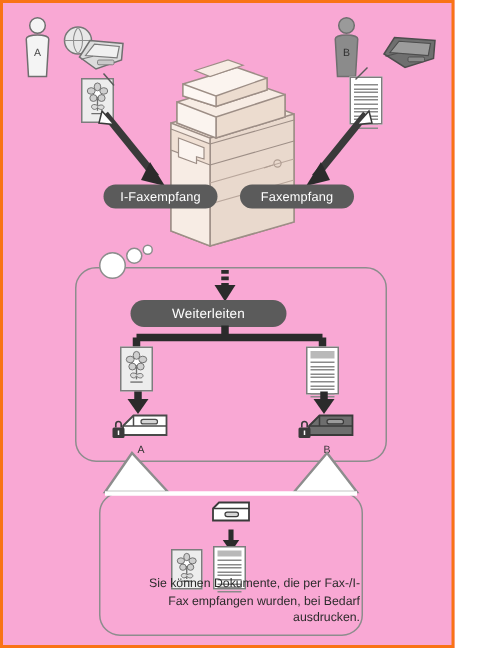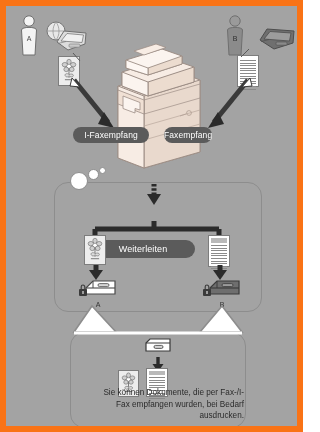--- a/index.html
+++ b/index.html
@@ -2,22 +2,22 @@
 <html><head>
 <meta charset="utf-8">
 <style>
   html,body{margin:0;padding:0;background:#ffffff;}
   body{font-family:"Liberation Sans","DejaVu Sans",sans-serif;}
 
   #frame{
     position:relative;
     width:303px;height:432px;
     box-sizing:border-box;
-    border:6px solid #f97316;
-    background:#a3a3a3;
+    border:2px solid #f97316;
+    background:#f9a8d4;
     overflow:hidden;
   }
 
   .abs{position:absolute;}
 
   
   .pill{
     position:absolute;
     background:#5b5b5b;
     color:#ffffff;
@@ -191,34 +191,34 @@
     <path d="M36 34 L46 50 L30 46 Z" fill="#2b2b2b"></path>
     <path d="M4 0 L12 9 L2 8 Z" fill="#ffffff" stroke="#3a3a3a" stroke-width="1"></path>
   </svg>
   <svg class="abs" style="left:196px;top:72px;" width="52" height="50">
     <path d="M46 2 L12 44" stroke="#3a3a3a" stroke-width="5" fill="none"></path>
     <path d="M16 34 L6 50 L22 46 Z" fill="#2b2b2b"></path>
     <path d="M48 0 L40 9 L50 8 Z" fill="#ffffff" stroke="#3a3a3a" stroke-width="1"></path>
   </svg>
 
   <div class="pill" style="left:67px;top:121px;width:76px;">I-Faxempfang</div>
-  <div class="pill" style="left:158px;top:121px;width:48px;">Faxempfang</div>
+  <div class="pill" style="left:158px;top:121px;width:76px;">Faxempfang</div>
 
   <div class="roundbox" style="left:48px;top:176px;width:208px;height:130px;"></div>
 
   <div class="bubble" style="left:64px;top:166px;width:18px;height:18px;"></div>
   <div class="bubble" style="left:82px;top:163px;width:11px;height:11px;"></div>
   <div class="bubble" style="left:93px;top:161px;width:7px;height:7px;"></div>
 
   <svg class="abs" style="left:137px;top:178px;" width="22" height="22">
     <path d="M11 0 L11 11" stroke="#2b2b2b" stroke-width="5" fill="none" stroke-dasharray="2.5 1.8"></path>
     <path d="M4 10 L18 10 L11 21 Z" fill="#2b2b2b"></path>
   </svg>
 
-  <div class="pill" style="left:85px;top:198px;width:104px;height:18px;line-height:18px;border-radius:9px;font-size:9px;margin-top:36px;">Weiterleiten</div>
+  <div class="pill" style="left:85px;top:198px;width:104px;height:18px;line-height:18px;border-radius:9px;font-size:9px;">Weiterleiten</div>
 
   <svg class="abs" style="left:84px;top:215px;" width="134" height="18">
     <path d="M64 0 L64 8 M5 8 L129 8 M5 8 L5 17 M129 8 L129 17" stroke="#2b2b2b" stroke-width="5" fill="none"></path>
   </svg>
 
   <div class="doc shaded abs" style="left:78px;top:229px;width:22px;height:30px;">
     <svg class="flower" viewBox="0 0 22 30">
       <circle cx="11" cy="10" r="3.1" fill="#ffffff" stroke="#6f6f6f" stroke-width=".8"></circle>
       <g fill="#cfcfcf" stroke="#6f6f6f" stroke-width=".7">
         <ellipse cx="11" cy="5.4" rx="2.4" ry="2.9"></ellipse>

